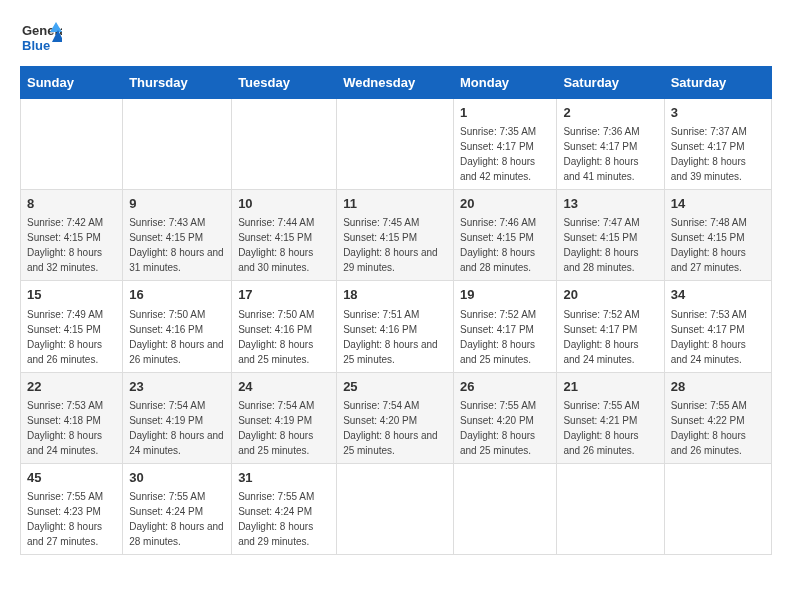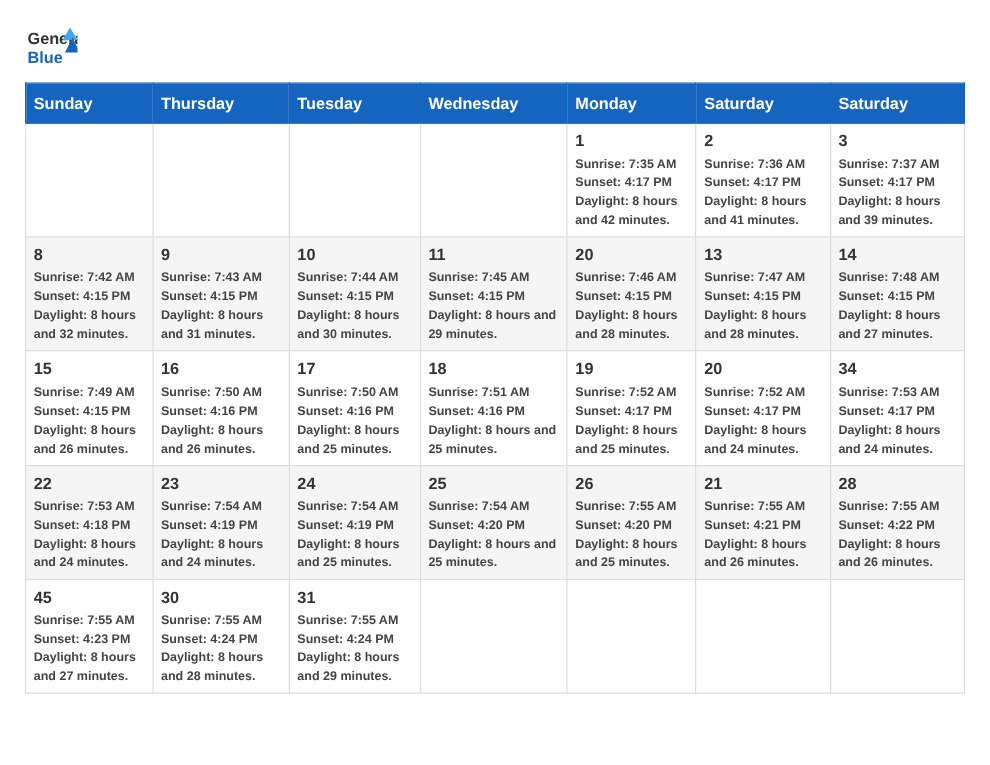--- a/index.html
+++ b/index.html
@@ -69,21 +69,20 @@
     .day-number {
       font-size: 13px;
       font-weight: bold;
       display: block;
       margin-bottom: 2px;
     }
     .day-info {
       font-size: 10px;
       color: #444;
       line-height: 1.5;
-      font-weight: bold;
     }
     .empty-cell {
       background: #fff;
     }
   </style>
 </head>
 <body>
 
 <div class="header-area">
   <div class="logo">

